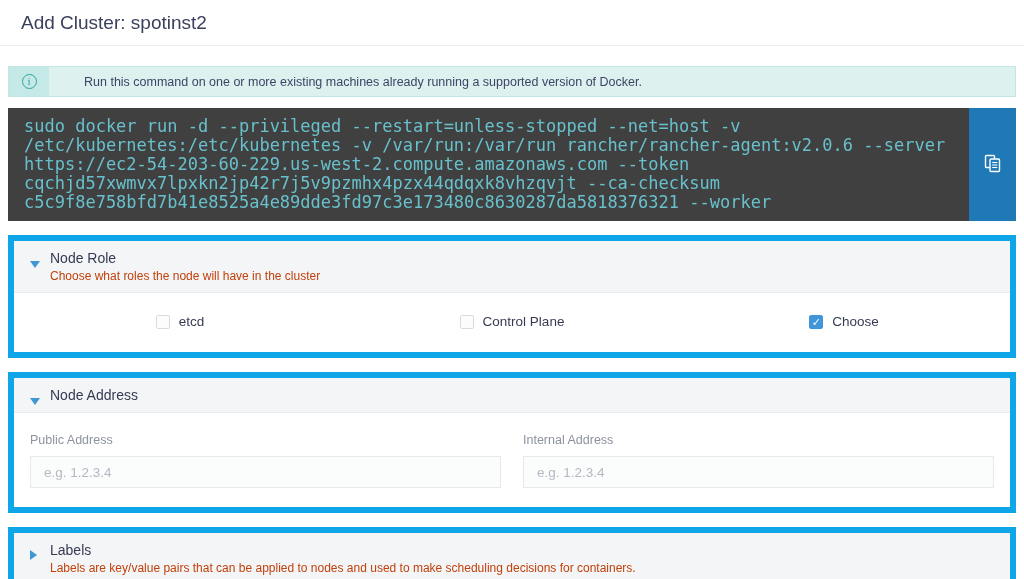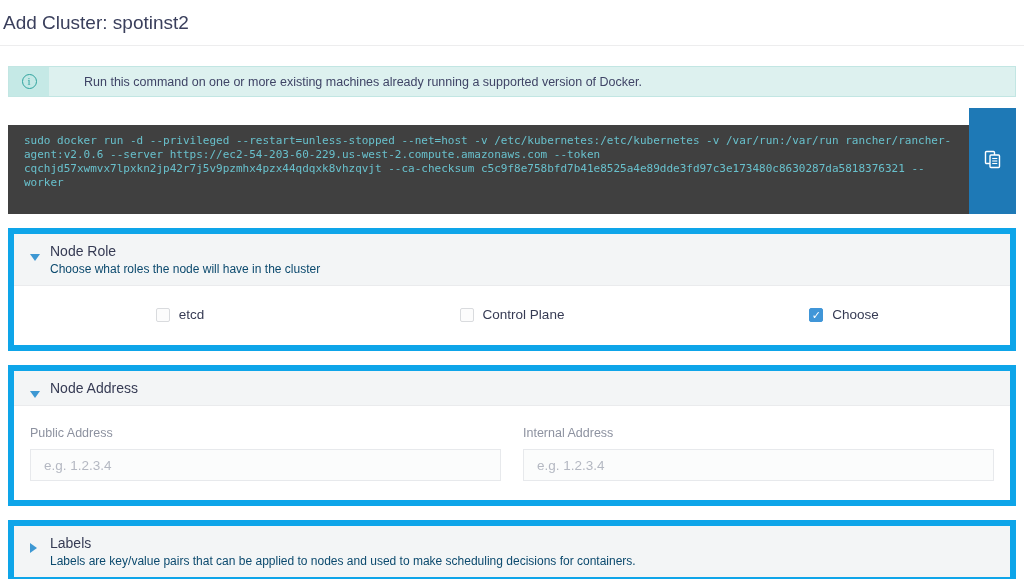--- a/index.html
+++ b/index.html
@@ -7,21 +7,21 @@
   body {
     font-family: "Liberation Sans", sans-serif;
     background: #ffffff;
     color: #363b54;
   }
   
   .page-title {
     font-size: 19px;
     font-weight: 400;
     color: #3a3f5c;
-    padding: 12px 12px 11px 3px;
+    padding: 12px 12px 11px 21px;
   }
   .title-divider {
     border: none;
     border-top: 1px solid #ededee;
   }
   
   .banner {
     display: flex;
     align-items: stretch;
     margin: 20px 8px 11px 8px;
@@ -58,27 +58,26 @@
   .code-wrap {
     display: flex;
     margin: 0 8px;
     align-items: stretch;
   }
   .code-pre {
     flex: 1;
     background: #404040;
     color: #68c0cc;
     font-family: "DejaVu Sans Mono", "Liberation Mono", monospace;
-    font-size: 11px;
-    line-height: 14px;
+    font-size: 17px;
+    line-height: 19px;
     padding: 9px 8px 9px 16px;
     white-space: pre-wrap;
     word-wrap: break-word;
     min-height: 89px;
-    margin-top: 17px;
   }
   .copy-btn {
     width: 47px;
     background: #1e79b6;
     border: none;
     display: flex;
     align-items: center;
     justify-content: center;
     cursor: pointer;
     flex: none;
@@ -104,21 +103,21 @@
     border-top: 7px solid #3d98d3;
   }
   .caret.collapsed {
     top: 17px;
     border-top: 5px solid transparent;
     border-bottom: 5px solid transparent;
     border-left: 7px solid #3d98d3;
     border-right: none;
   }
   .section-title { font-size: 14px; color: #363b54; }
-  .section-sub { font-size: 12px; color: #0c4a6e; margin-top: 3px; }
+  .section-sub { font-size: 12px; color: #c2410c; margin-top: 3px; }
   .section-body { background: #ffffff; border-top: 1px solid #eaebed; }
   
   .role-row {
     display: flex;
     padding: 21px 0 23px 0;
   }
   .role-col {
     flex: 1;
     display: flex;
     justify-content: center;

